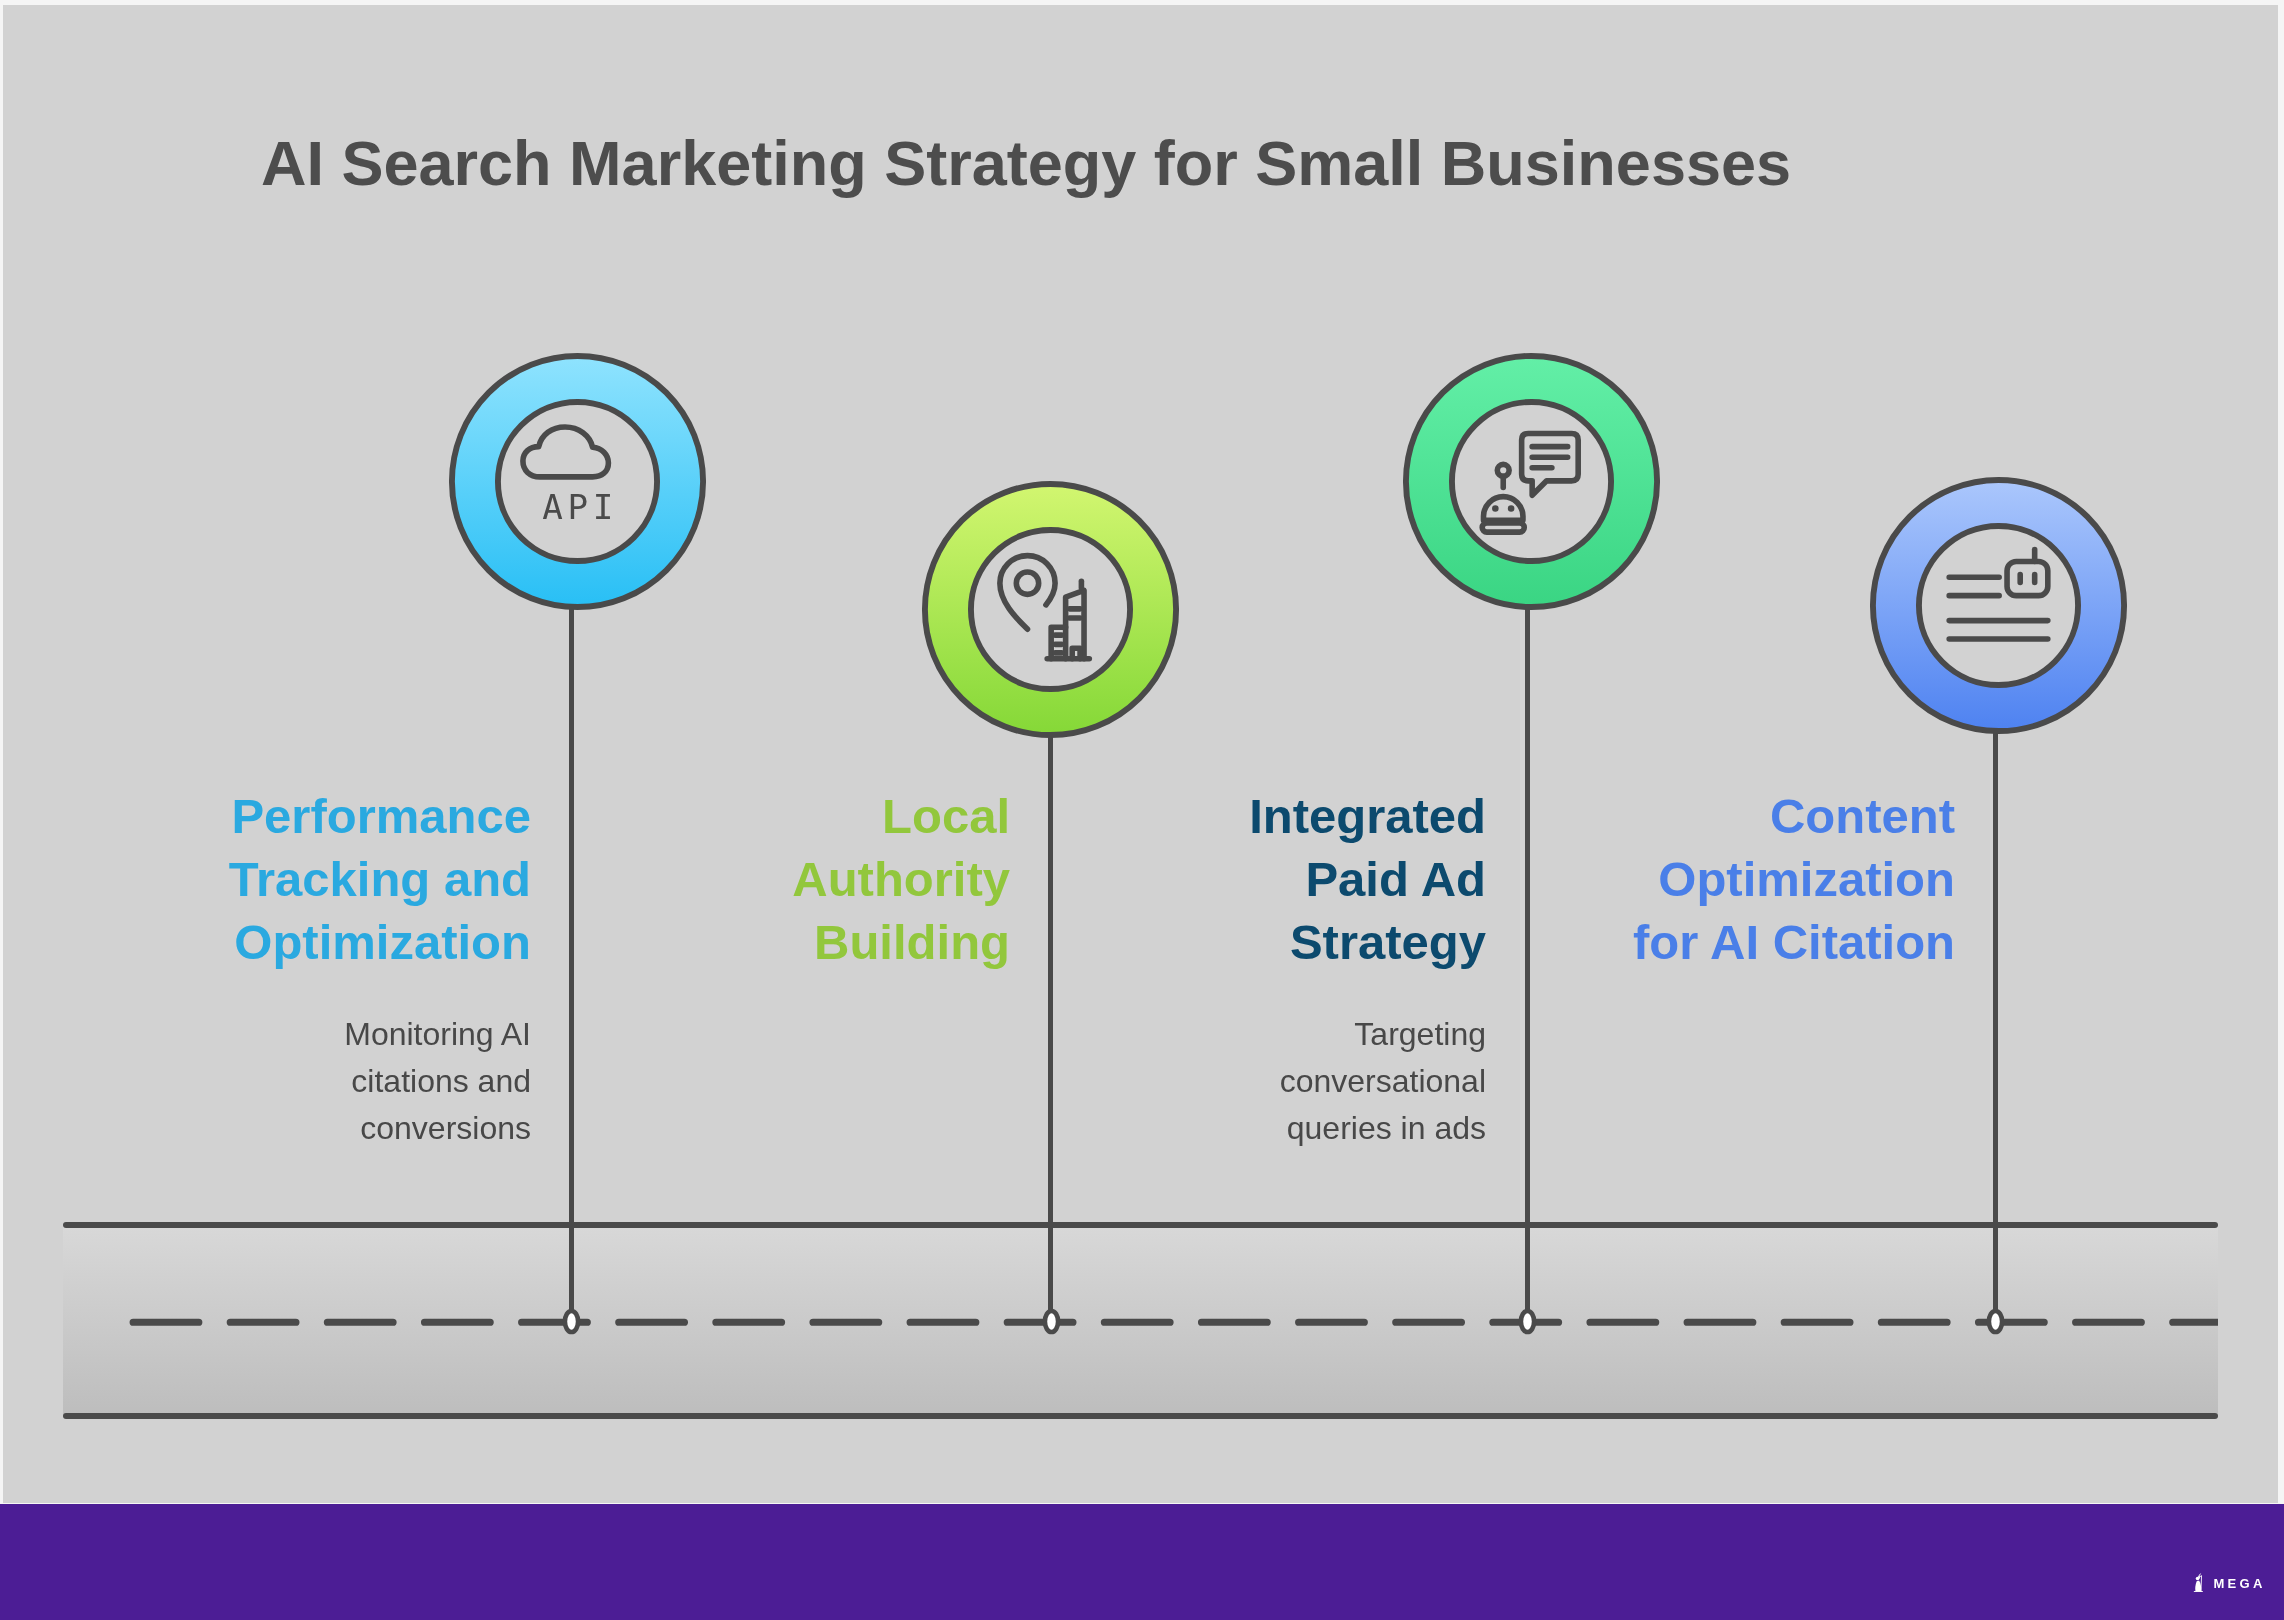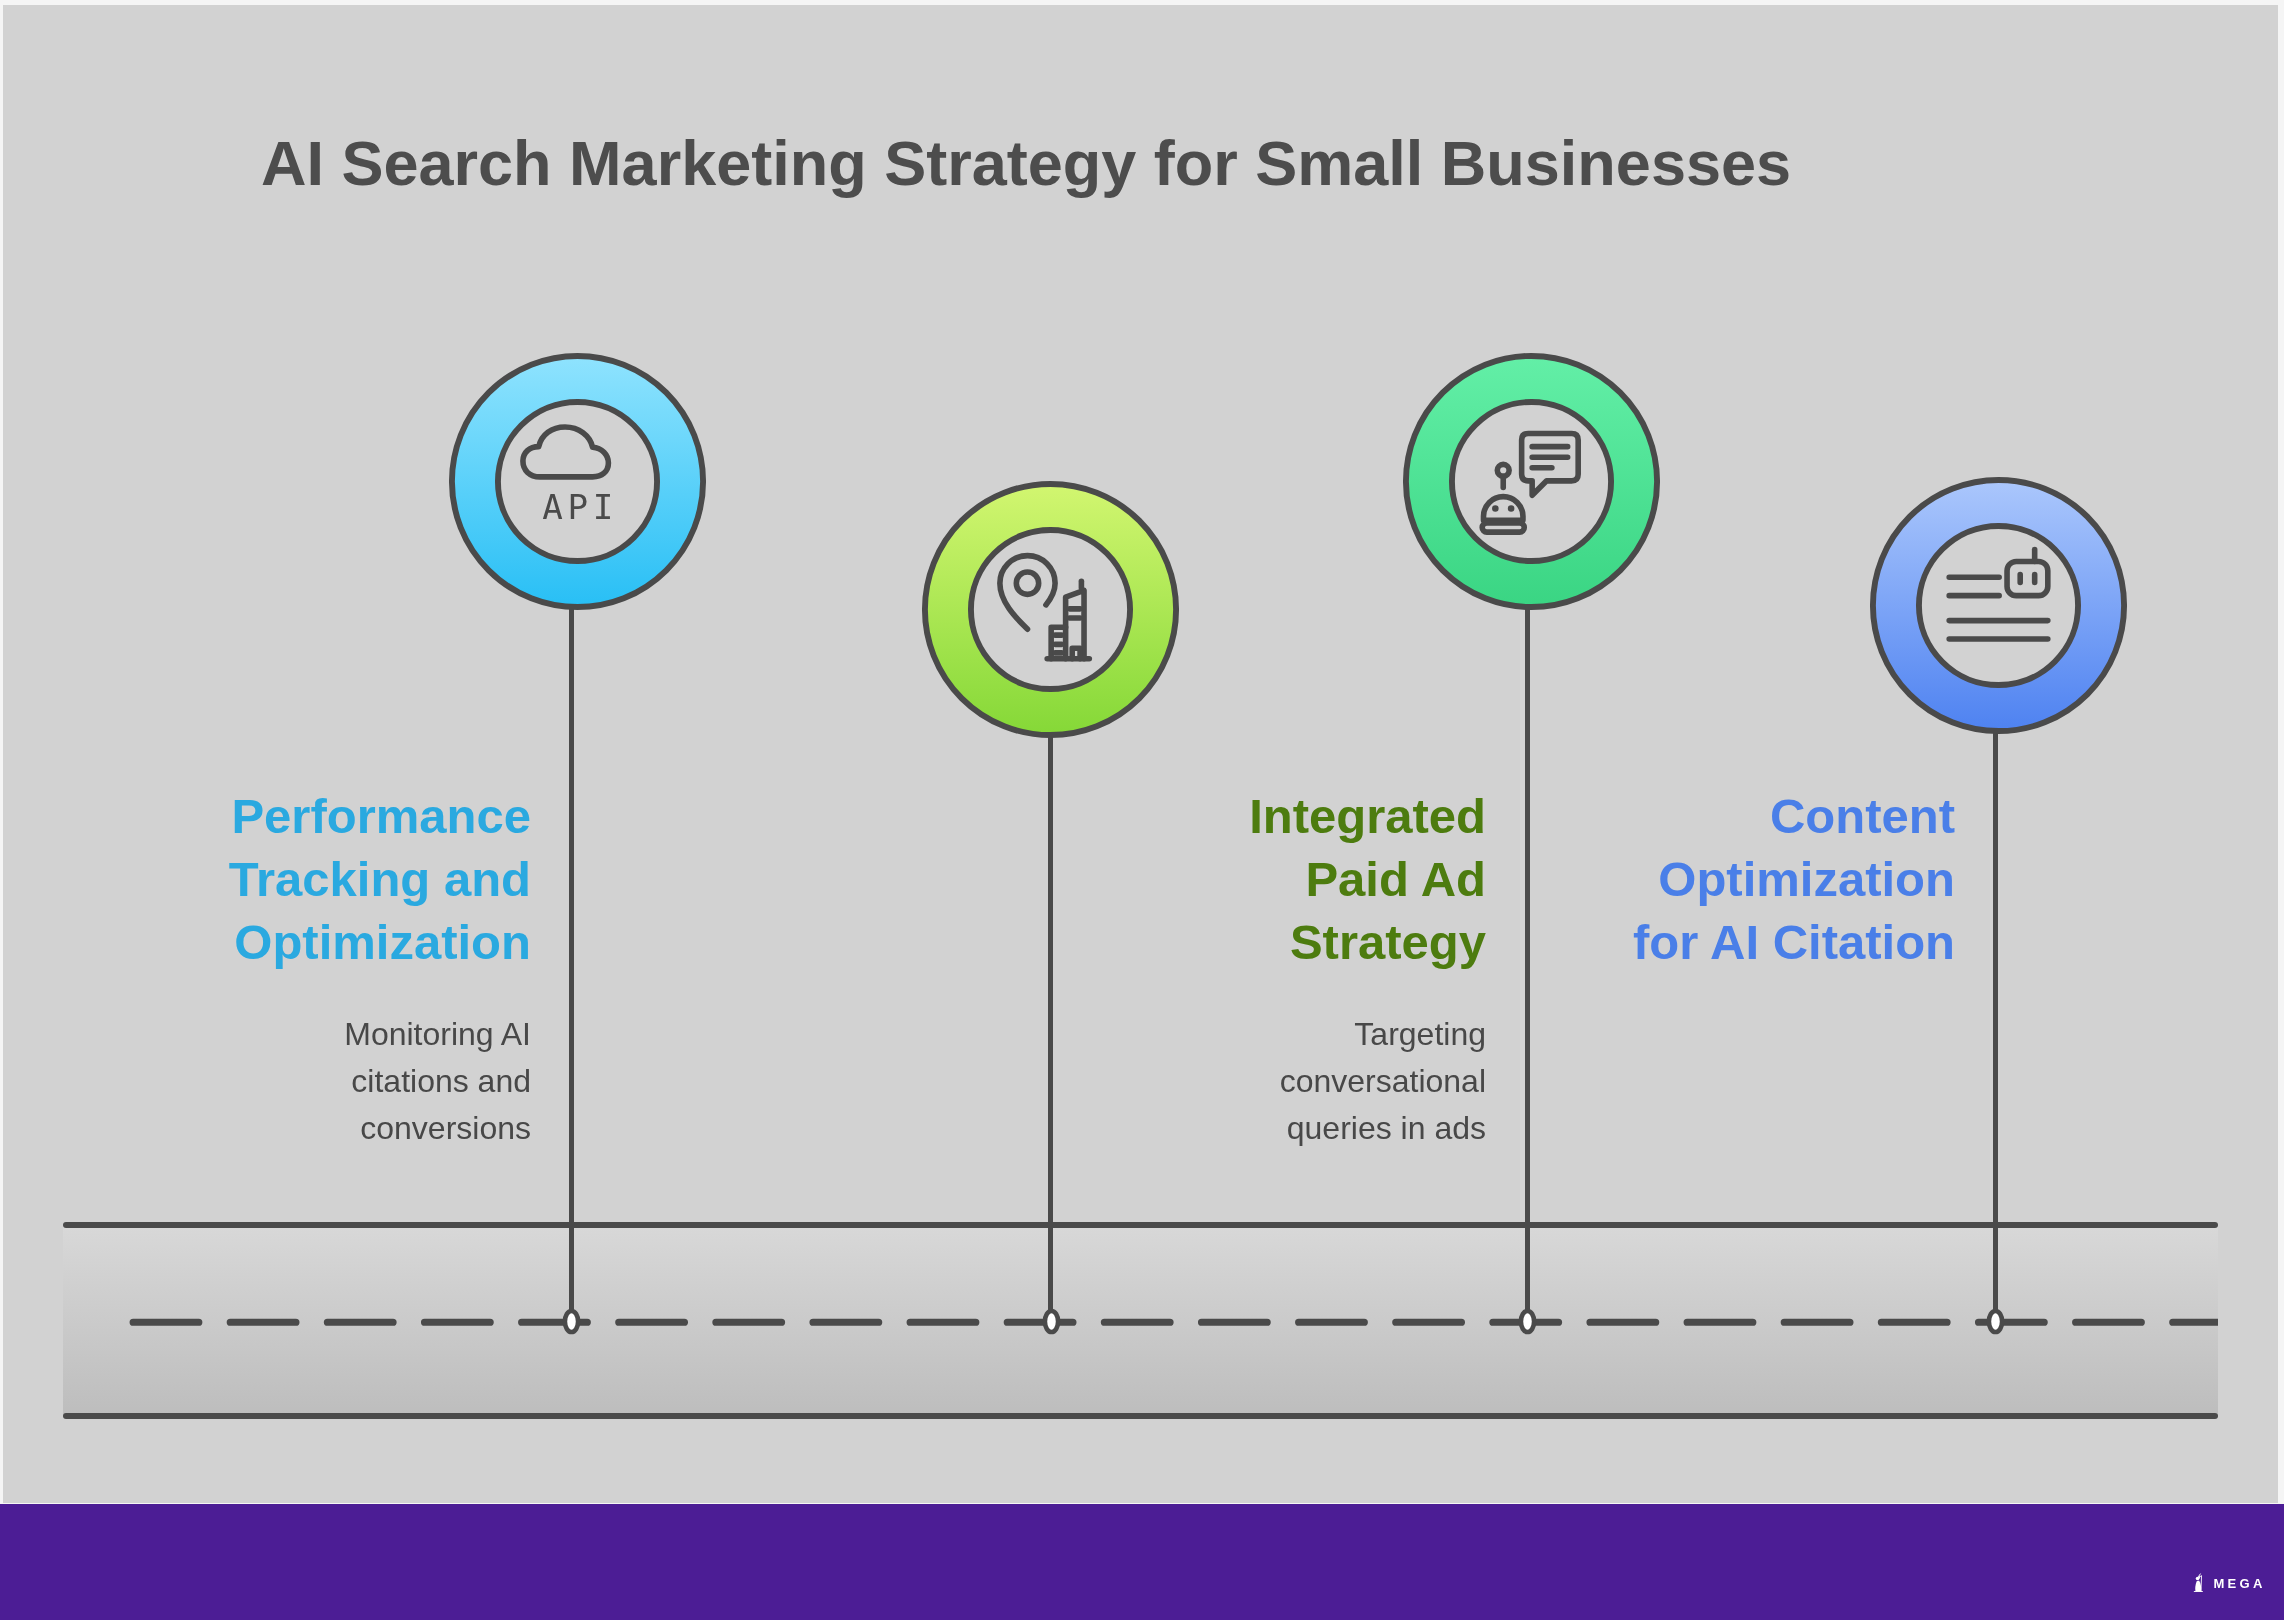--- a/index.html
+++ b/index.html
@@ -36,21 +36,21 @@
   
   .m-block{position:absolute;top:785px;width:540px;text-align:right;}
   .m-title{
     margin:0 0 37px 0;font-size:49px;line-height:63px;font-weight:700;
     white-space:pre-line;
   }
   .m-desc{
     margin:0;font-size:32px;line-height:47px;font-weight:400;color:#484848;
     white-space:pre-line;
   }
-  .t1{color:#2AA9E0;} .t2{color:#92C73C;} .t3{color:#4d7c0f;} .t4{color:#4A7FE8;}
+  .t1{color:#2AA9E0;} .t2{color:#92C73C;} .t3{color:#0c4a6e;} .t4{color:#4A7FE8;}
   
   .footer{
     position:absolute;left:0;top:1504px;width:2284px;height:124px;background:#4c1d95;
   }
   .brand{
     position:absolute;right:18.4px;top:69px;display:flex;align-items:center;gap:6.6px;
   }
   .brand-name{
     color:#FFFFFF;font-size:13px;font-weight:700;letter-spacing:3.3px;
   }
@@ -169,20 +169,23 @@
 
 <div class="m-block" style="right:1753px;">
   <h2 class="m-title t1">Performance
 Tracking and
 Optimization</h2>
   <p class="m-desc">Monitoring AI
 citations and
 conversions</p>
 </div>
 <div class="m-block" style="right:1274px;">
+  <h2 class="m-title t2">Local
+Authority
+Building</h2>
 </div>
 <div class="m-block" style="right:798px;">
   <h2 class="m-title t3">Integrated
 Paid Ad
 Strategy</h2>
   <p class="m-desc">Targeting
 conversational
 queries in ads</p>
 </div>
 <div class="m-block" style="right:329px;">

